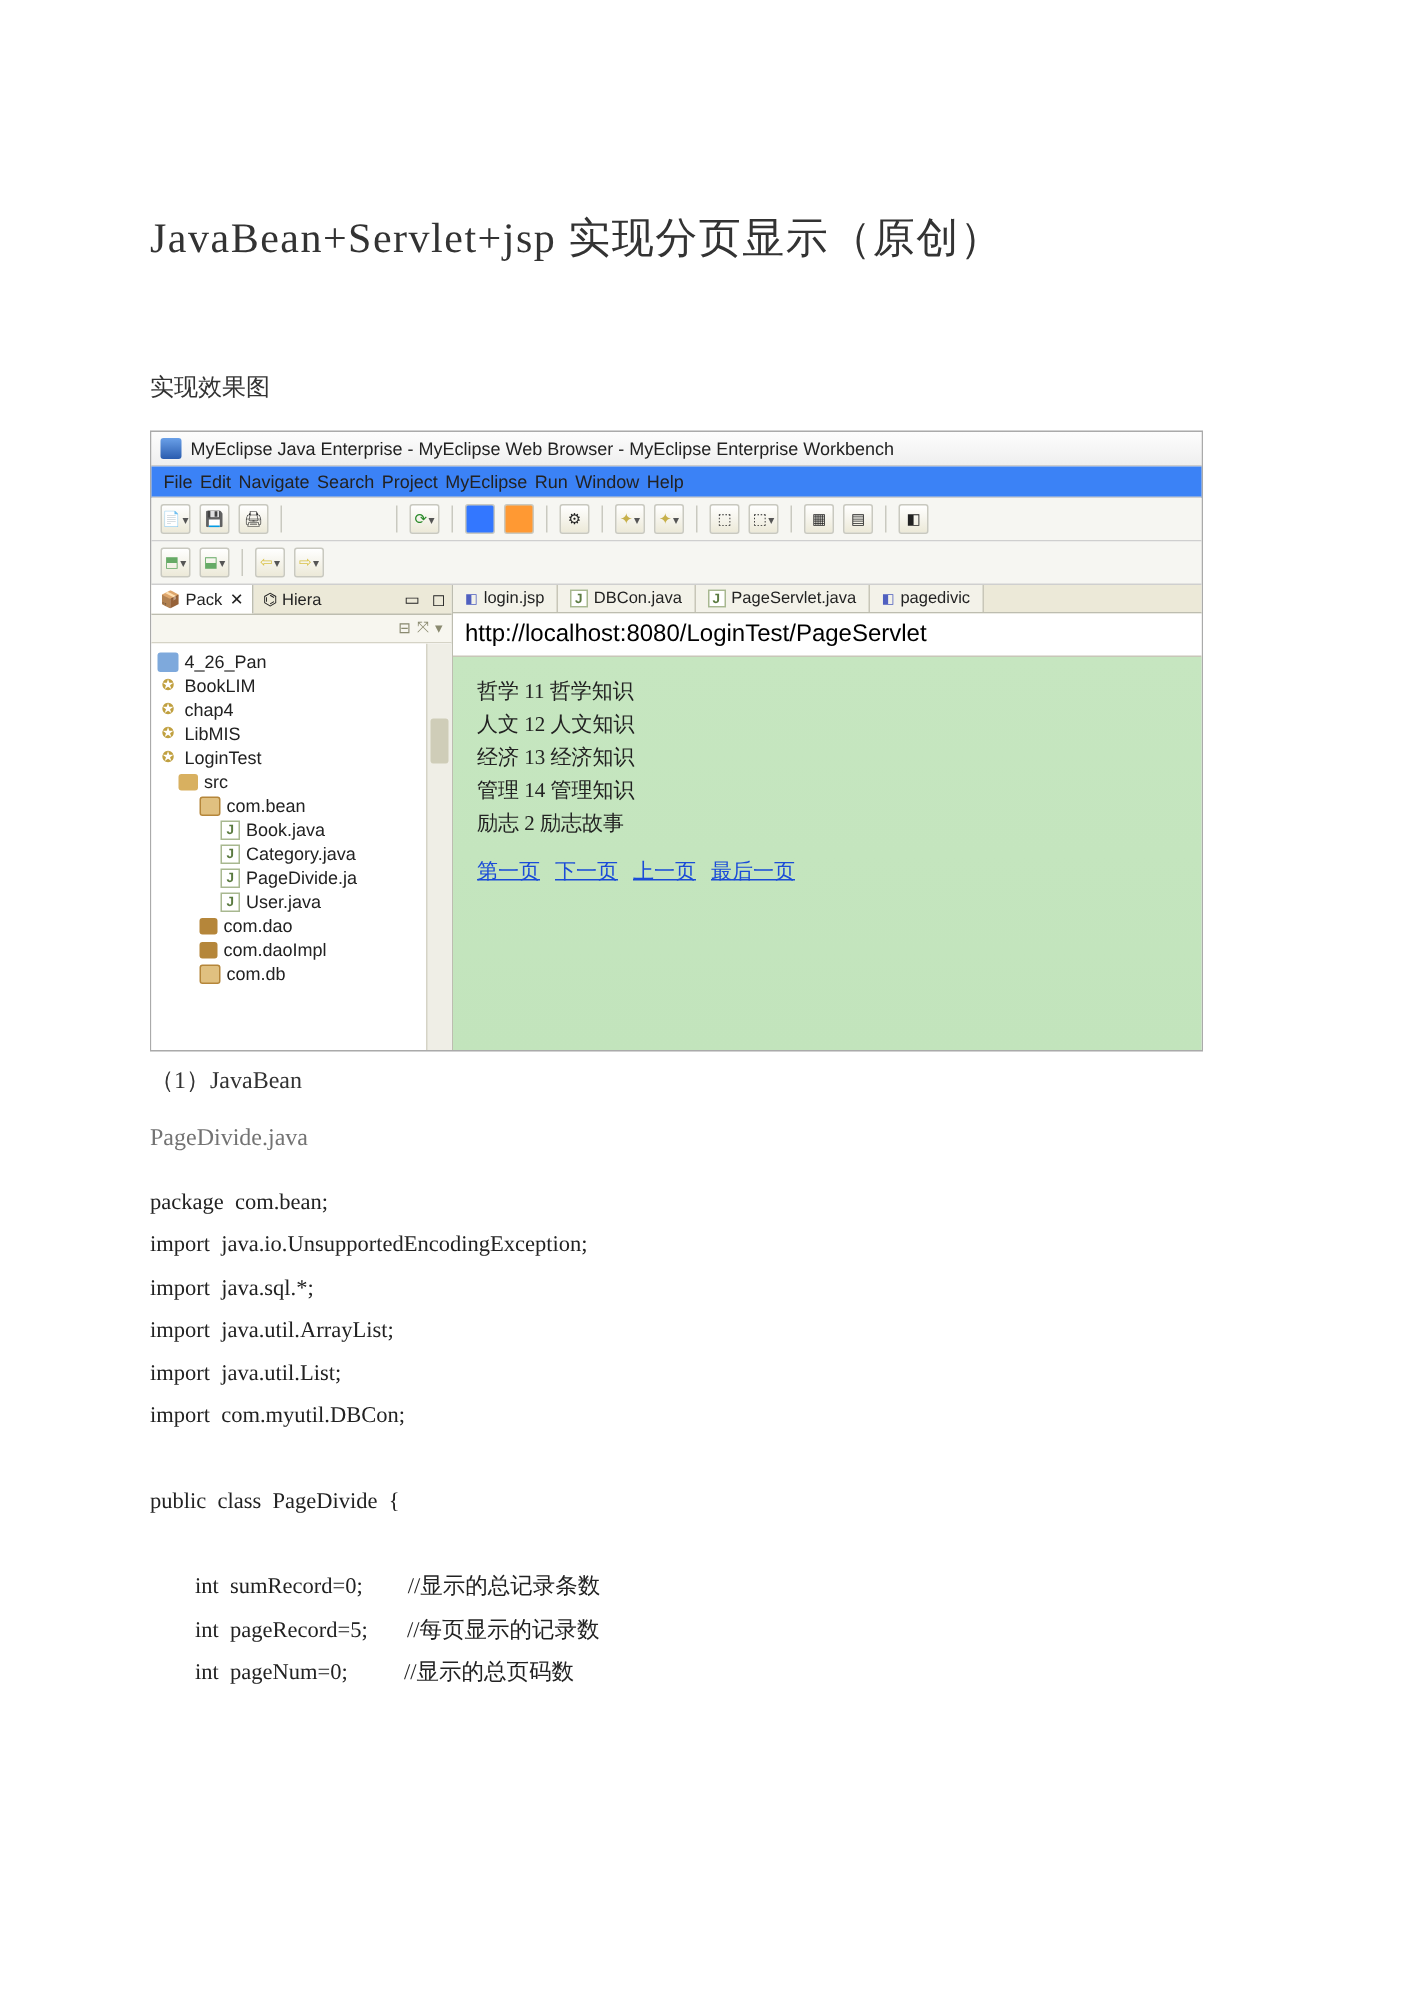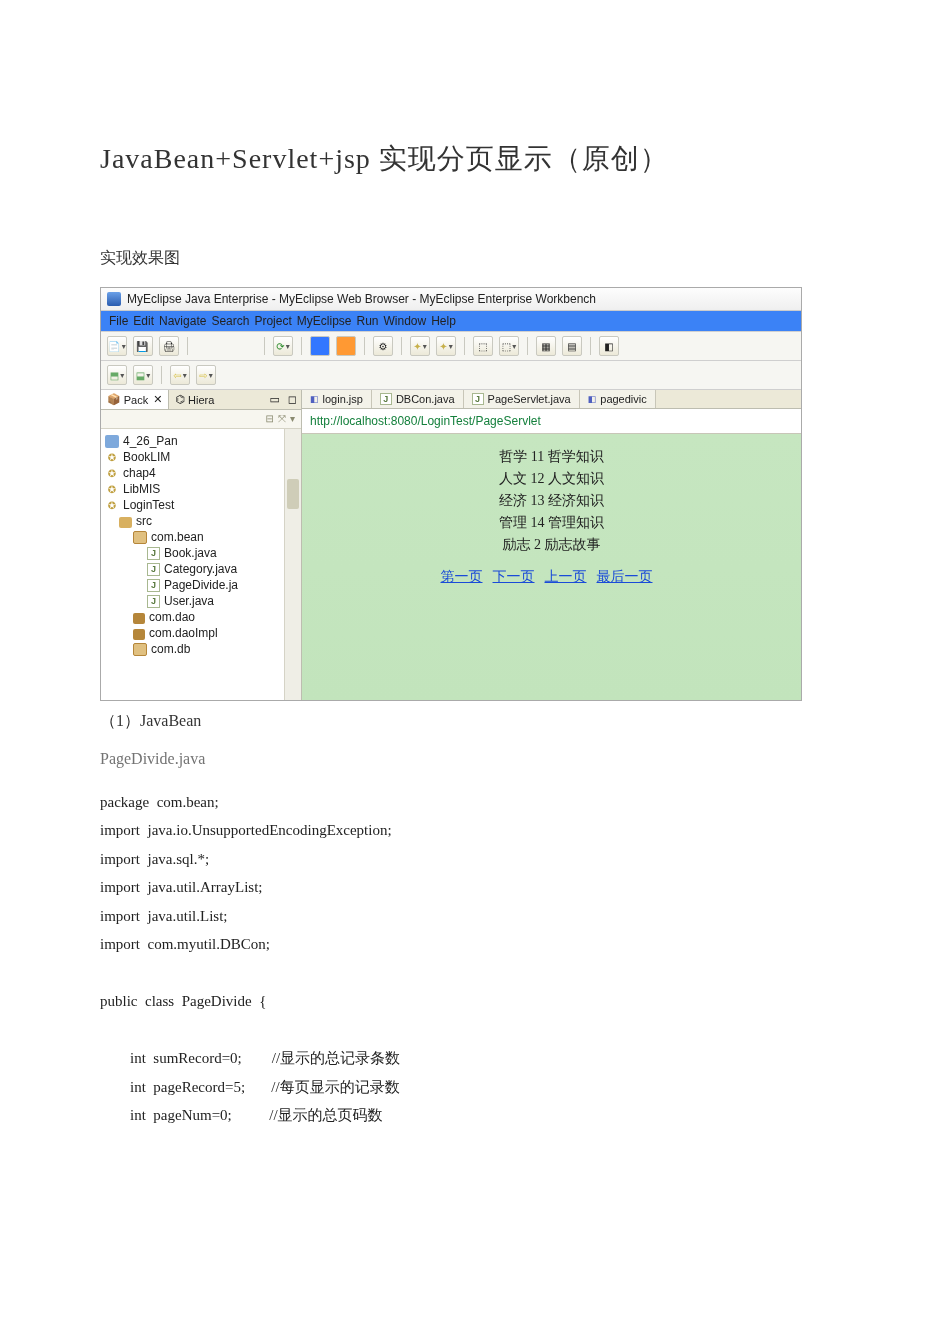--- a/index.html
+++ b/index.html
@@ -146,21 +146,21 @@
   }
   .tree-scroll-thumb {
     position: absolute;
     top: 50px; left: 2px;
     width: 12px; height: 30px;
     background: #cfcdb8;
     border-radius: 2px;
   }
   .tree-row {
     display: flex;
-    align-items: flex-end;
+    align-items: center;
     gap: 4px;
     padding: 1px 0;
     white-space: nowrap;
   }
   .indent-1 { padding-left: 14px; }
   .indent-2 { padding-left: 28px; }
   .indent-3 { padding-left: 42px; }
   .ticon {
     width: 14px; height: 13px;
     display: inline-flex;
@@ -229,31 +229,30 @@
   }
   .editor-tab .jspicon {
     color: #5060c0;
     font-size: 9px;
   }
   .url-bar {
     padding: 5px 8px;
     background: #fff;
     border-bottom: 1px solid #c8c6b8;
     font-family: "Tahoma", sans-serif;
-    font-size: 12px;
-    color: #15803d;
+    font-size: 16px;
+    color: #000000;
   }
   .browser-view {
     flex: 1;
     background: linear-gradient(#c6e6c0, #c2e4bc);
     padding: 14px 16px;
     font-family: "SimSun", serif;
     font-size: 14px;
     color: #222;
-    text-align: center;
   }
   .browser-view .row {
     margin-bottom: 4px;
   }
   .browser-view .links {
     margin-top: 14px;
   }
   .browser-view .links a {
     color: #1a4bd8;
     text-decoration: underline;

